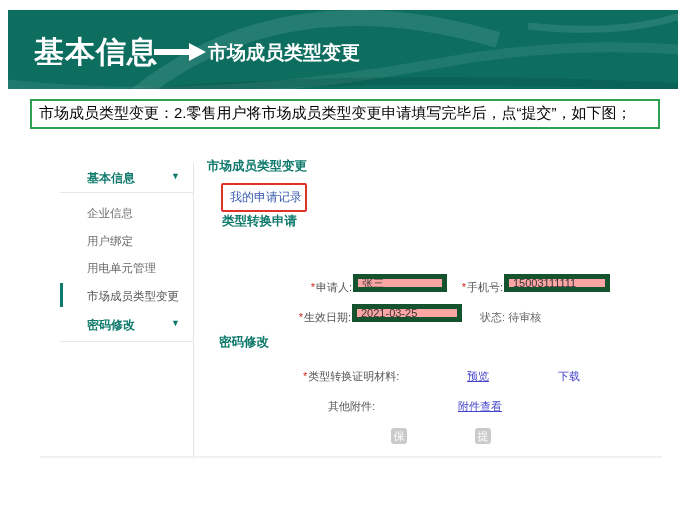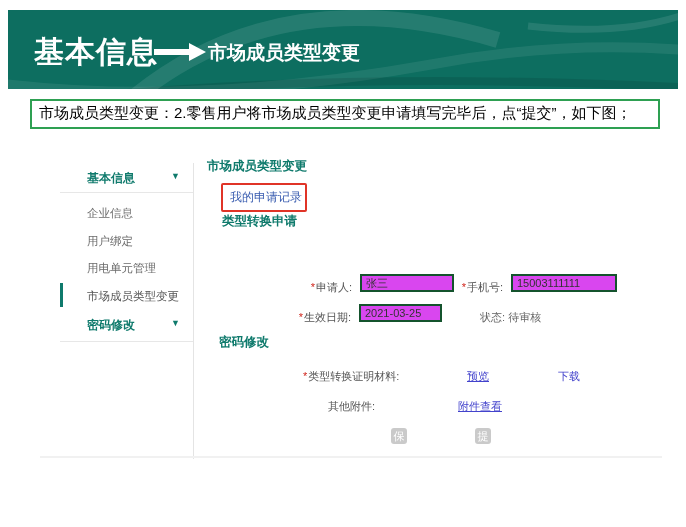--- a/index.html
+++ b/index.html
@@ -27,22 +27,22 @@
   .sb-indicator{position:absolute;left:0;width:3px;height:24px;background:#0f7a6c;}
   
   .c-title{position:absolute;font-size:12.5px;font-weight:bold;color:#0f7a6c;white-space:nowrap;}
   .hl-box{position:absolute;left:221px;top:183px;width:82px;height:25px;border:2px solid #e03427;border-radius:2px;box-sizing:content-box;}
   .tab-link{position:absolute;left:230px;top:189px;font-size:12px;color:#3a5db0;white-space:nowrap;cursor:pointer;}
   .tab-link2{position:absolute;left:222px;top:213px;font-size:12.5px;font-weight:bold;color:#0f7a6c;white-space:nowrap;cursor:pointer;}
   .form-title{position:absolute;left:373px;top:240px;font-size:16px;font-weight:bold;white-space:nowrap;color:#111;}
   .form-title .red{color:#e01f1f;}
   .f-label{position:absolute;font-size:11px;color:#555;white-space:nowrap;text-align:right;}
   .f-label .req{color:#d0241b;margin-right:1px;}
-  .f-input{position:absolute;box-sizing:border-box;height:18px;border:2px solid #14532d;background:#d946ef;
-           font-family:"Liberation Sans","DejaVu Sans",sans-serif;font-size:11px;color:#333;padding:1px 4px;margin-left:7px;}
+  .f-input{position:absolute;box-sizing:border-box;height:18px;border:5px solid #14532d;background:#fca5a5;
+           font-family:"Liberation Sans","DejaVu Sans",sans-serif;font-size:11px;color:#333;padding:1px 4px;}
   .f-static{position:absolute;font-size:11px;color:#666;white-space:nowrap;}
   .a-link{position:absolute;font-size:11px;color:#4343cc;white-space:nowrap;cursor:pointer;}
   .a-link.u{text-decoration:underline;}
   .btn{position:absolute;width:16px;height:16px;background:#cacaca;border:none;border-radius:3px;color:#ffffff;
        font-family:"Liberation Sans","DejaVu Sans",sans-serif;font-size:11px;line-height:16px;text-align:center;padding:0;cursor:pointer;}
   .bottom-line{position:absolute;left:40px;top:456px;width:622px;height:2px;background:#f1f1f1;}
 </style>
 </head>
 <body>
 
@@ -101,21 +101,21 @@
   <input class="f-input" style="left: 353px; top: 274px; width: 94px;" readonly="" value="张三">
 
   <div class="f-label" style="left:460px;top:280px;width:43px;">
     <span class="req">*</span><span>手机号:</span>
   </div>
   <input class="f-input" style="left: 504px; top: 274px; width: 106px;" readonly="" value="15003111111">
 
   <div class="f-label" style="left:288px;top:310px;width:63px;">
     <span class="req">*</span><span>生效日期:</span>
   </div>
-  <input class="f-input" style="left: 352px; top: 304px; width: 83px;" readonly="" value="2021-03-25">
+  <input class="f-input" style="left: 352px; top: 304px; width: 110px;" readonly="" value="2021-03-25">
 
   <div class="f-static" style="left:480px;top:310px;">
     <span>状态:</span>
     <span>待审核</span>
   </div>
 
   <div class="c-title" style="left:219px;top:334px;">密码修改</div>
 
   <div class="f-label" style="left:303px;top:369px;width:80px;text-align:center;">
     <span class="req">*</span><span>类型转换证明材料:</span>

